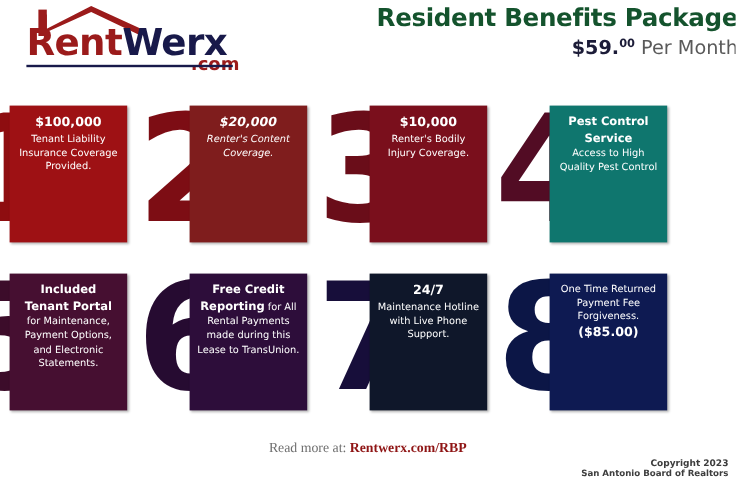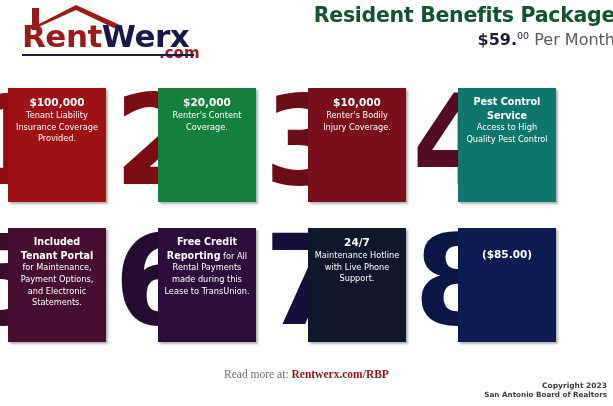--- a/index.html
+++ b/index.html
@@ -93,21 +93,21 @@
     color: #5a5a5a;
     white-space: nowrap;
     line-height: 1.1;
   }
   .title-sub .price {
     color: #1c1c38;
     font-weight: bold;
   }
   .title-sub .cents {
     color: #1c1c38;
-    font-weight: normal;
+    font-weight: bold;
     font-size: 9.5px;
     vertical-align: 6px;
   }
 
   
   .grid {
     position: absolute;
     left: 0;
     top: 80px;
     width: 613px;
@@ -236,21 +236,21 @@
       <span>Tenant Liability Insurance Coverage Provided.</span>
     </div>
   </div>
 
   <div class="card c2">
     <div class="card-numeral">
       <svg width="86" height="120" viewBox="0 0 86 120">
           <text x="-4" y="104" font-family="DejaVu Sans, sans-serif" font-size="124" font-weight="bold" fill="#7d0d14">2</text>
         </svg>
     </div>
-    <div class="card-body" style="background: #15803d;">
+    <div class="card-body" style="background: #7f1d1d; font-style: italic;">
       <span class="lead-money">$20,000</span><br>
       <span>Renter's Content Coverage.</span>
     </div>
   </div>
 
   <div class="card c3">
     <div class="card-numeral">
       <svg width="86" height="120" viewBox="0 0 86 120">
           <text x="-4" y="104" font-family="DejaVu Sans, sans-serif" font-size="124" font-weight="bold" fill="#6a0d19">3</text>
         </svg>
@@ -308,21 +308,21 @@
     </div>
   </div>
 
   <div class="card c8">
     <div class="card-numeral">
       <svg width="86" height="120" viewBox="0 0 86 120">
           <text x="-4" y="104" font-family="DejaVu Sans, sans-serif" font-size="124" font-weight="bold" fill="#0c1646">8</text>
         </svg>
     </div>
     <div class="card-body" style="background: rgb(14, 26, 82);">
-      <br>
+      <span>One Time Returned Payment Fee Forgiveness.</span><br>
       <span class="lead-money">($85.00)</span>
     </div>
   </div>
 
 </div>
 
 <div class="footer">
   <div class="footer-line"><span>Read more at: </span><span class="url">Rentwerx.com/RBP</span></div>
 </div>
 

